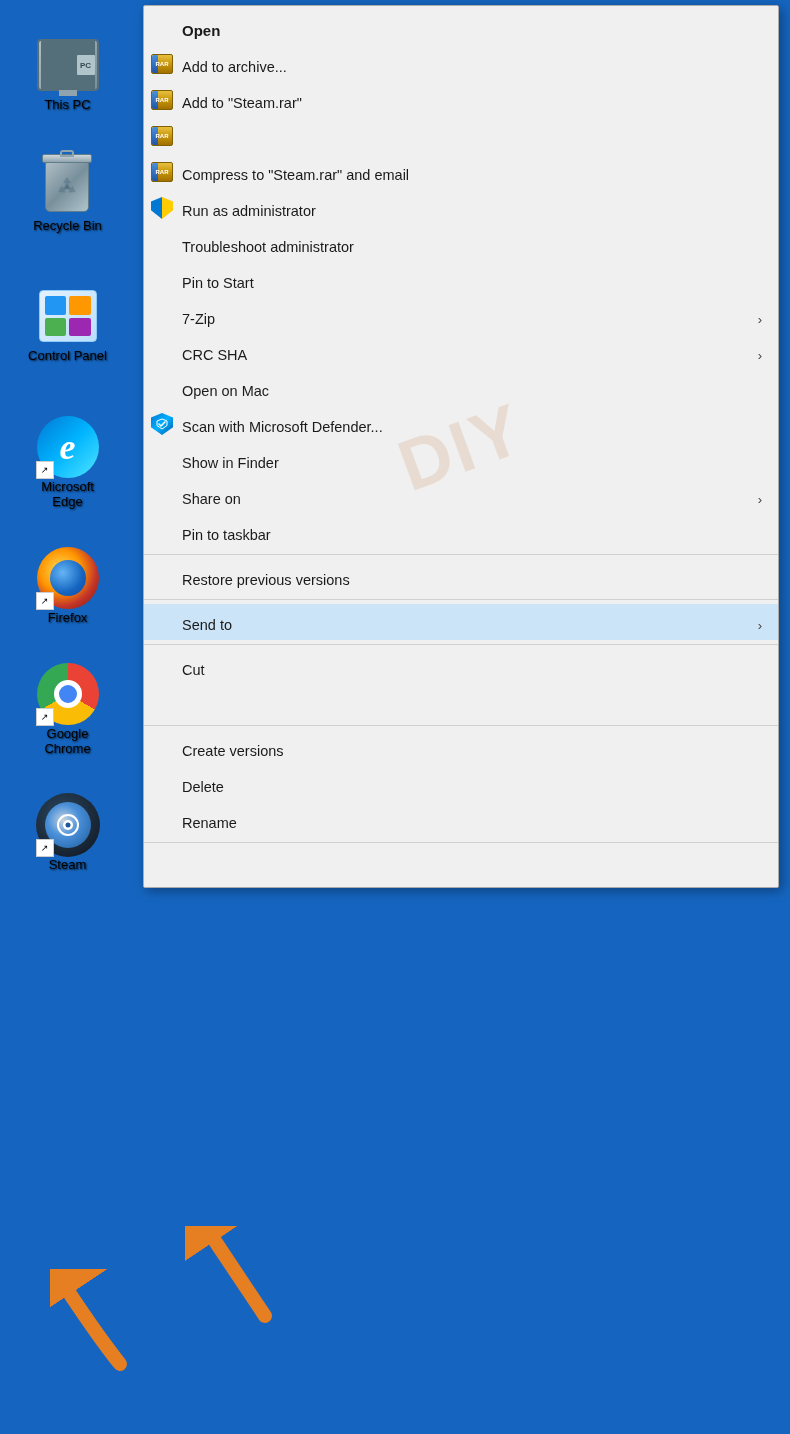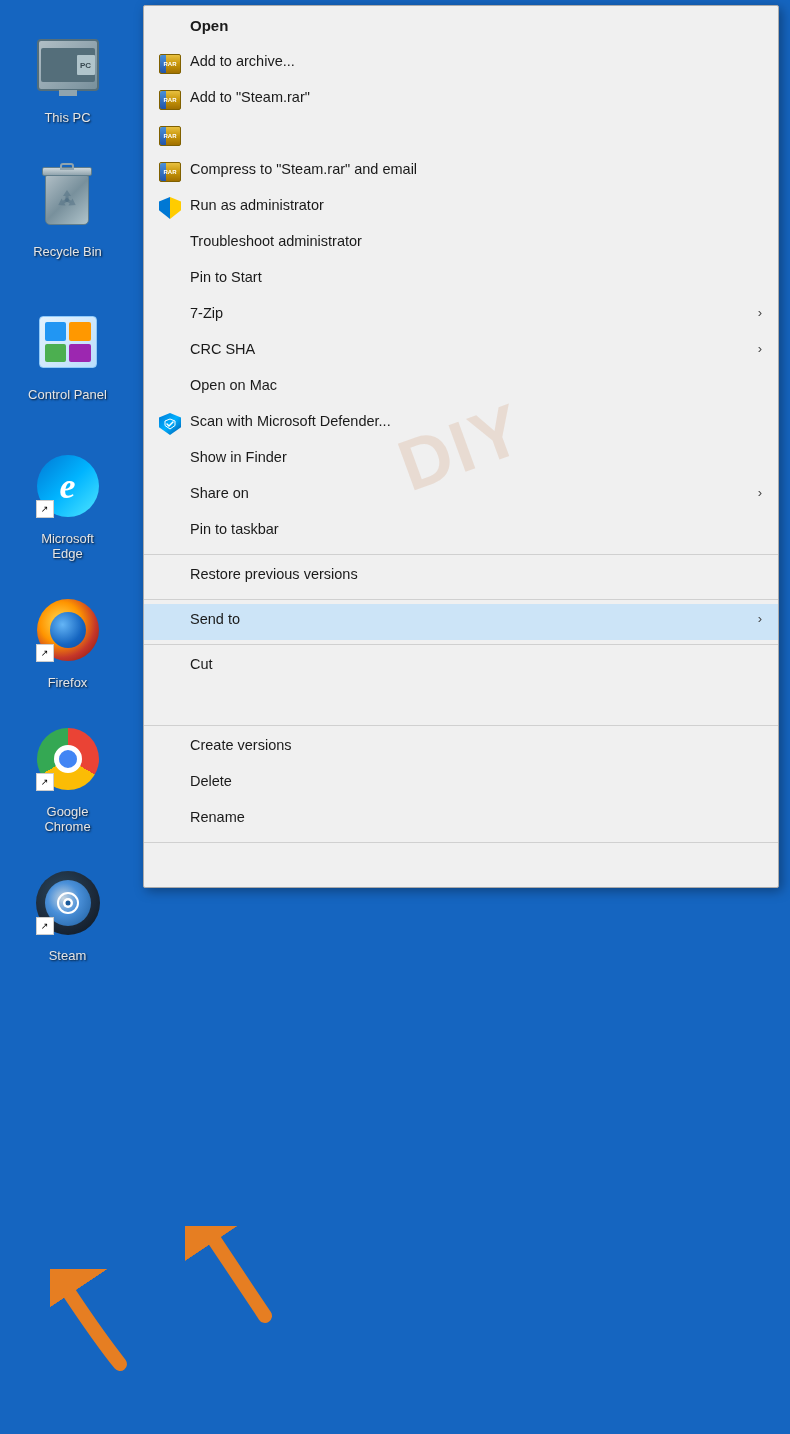--- a/index.html
+++ b/index.html
@@ -39,46 +39,46 @@
     .icon-img {
       width: 64px;
       height: 64px;
       display: flex;
       align-items: center;
       justify-content: center;
       position: relative;
     }
 
     .icon-label {
-      color: #e5e5e5;
+      color: #000000;
       font-size: 13px;
       text-align: center;
       text-shadow: 1px 1px 2px rgba(0,0,0,0.8);
-      margin-top: 13px;
+      margin-top: 0;
       line-height: 1.2;
     }
 
     
     .context-menu {
       position: absolute;
       left: 143px;
       top: 5px;
       width: 636px;
       background: #f0f0f0;
       border: 1px solid #ababab;
       box-shadow: 3px 3px 12px rgba(0,0,0,0.35);
       border-radius: 2px;
       padding: 4px 0;
       z-index: 100;
     }
 
     .menu-item {
       display: flex;
-      align-items: flex-start;
-      padding: 7px 16px 7px 12px;
+      align-items: flex-end;
+      padding: 7px 16px 7px 4px;
       cursor: pointer;
       position: relative;
       min-height: 34px;
       font-size: 14.5px;
       color: #1a1a1a;
     }
 
     .menu-item.bold-item {
       font-weight: 700;
       font-size: 15px;
@@ -180,21 +180,21 @@
 </head>
 <body>
 
 <div style="width:790px;height:1434px;background:#1565c0;position:relative;">
 
   <div class="desktop-icons">
 
     <div class="desktop-icon" style="margin-top:15px;">
       <div class="icon-img">
         <div style="width:62px;height:52px;background:linear-gradient(135deg,#b0bec5,#78909c);border-radius:4px;border:2px solid #546e7a;display:flex;align-items:center;justify-content:center;position:relative;">
-          <div style="width:54px;height:34px;background:#546e7a;border-radius:2px;display:flex;align-items:center;justify-content:center;padding-left:36px;">
+          <div style="width:54px;height:50px;background:#546e7a;border-radius:2px;display:flex;align-items:center;justify-content:center;padding-left:36px;">
             <div style="width:30px;height:20px;background:#b0c4cb;border-radius:1px;display:flex;align-items:center;justify-content:center;">
               <span style="font-size:8px;color:#37474f;font-weight:bold;">PC</span>
             </div>
           </div>
           <div style="position:absolute;bottom:-7px;left:50%;transform:translateX(-50%);width:18px;height:6px;background:#90a4ae;"></div>
         </div>
       </div>
       <span class="icon-label">This PC</span>
     </div>
 

